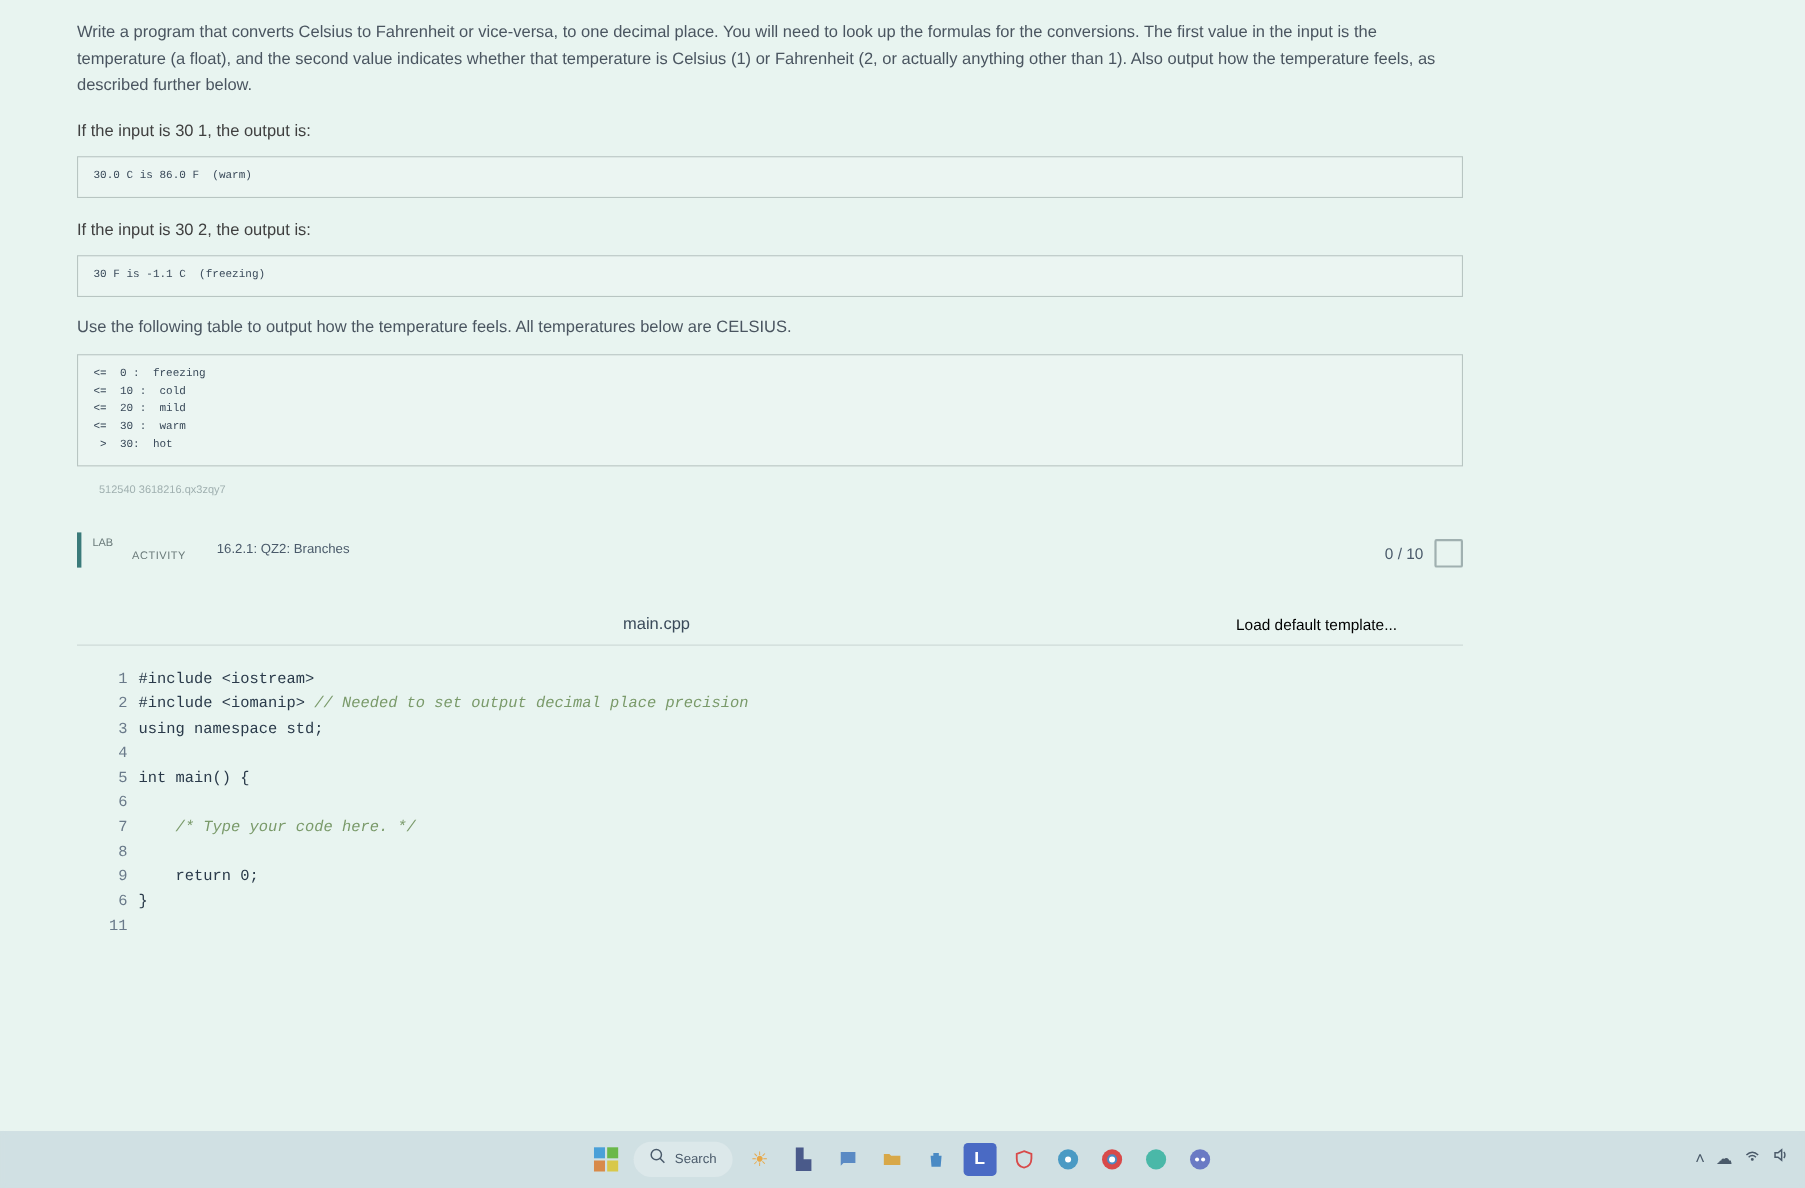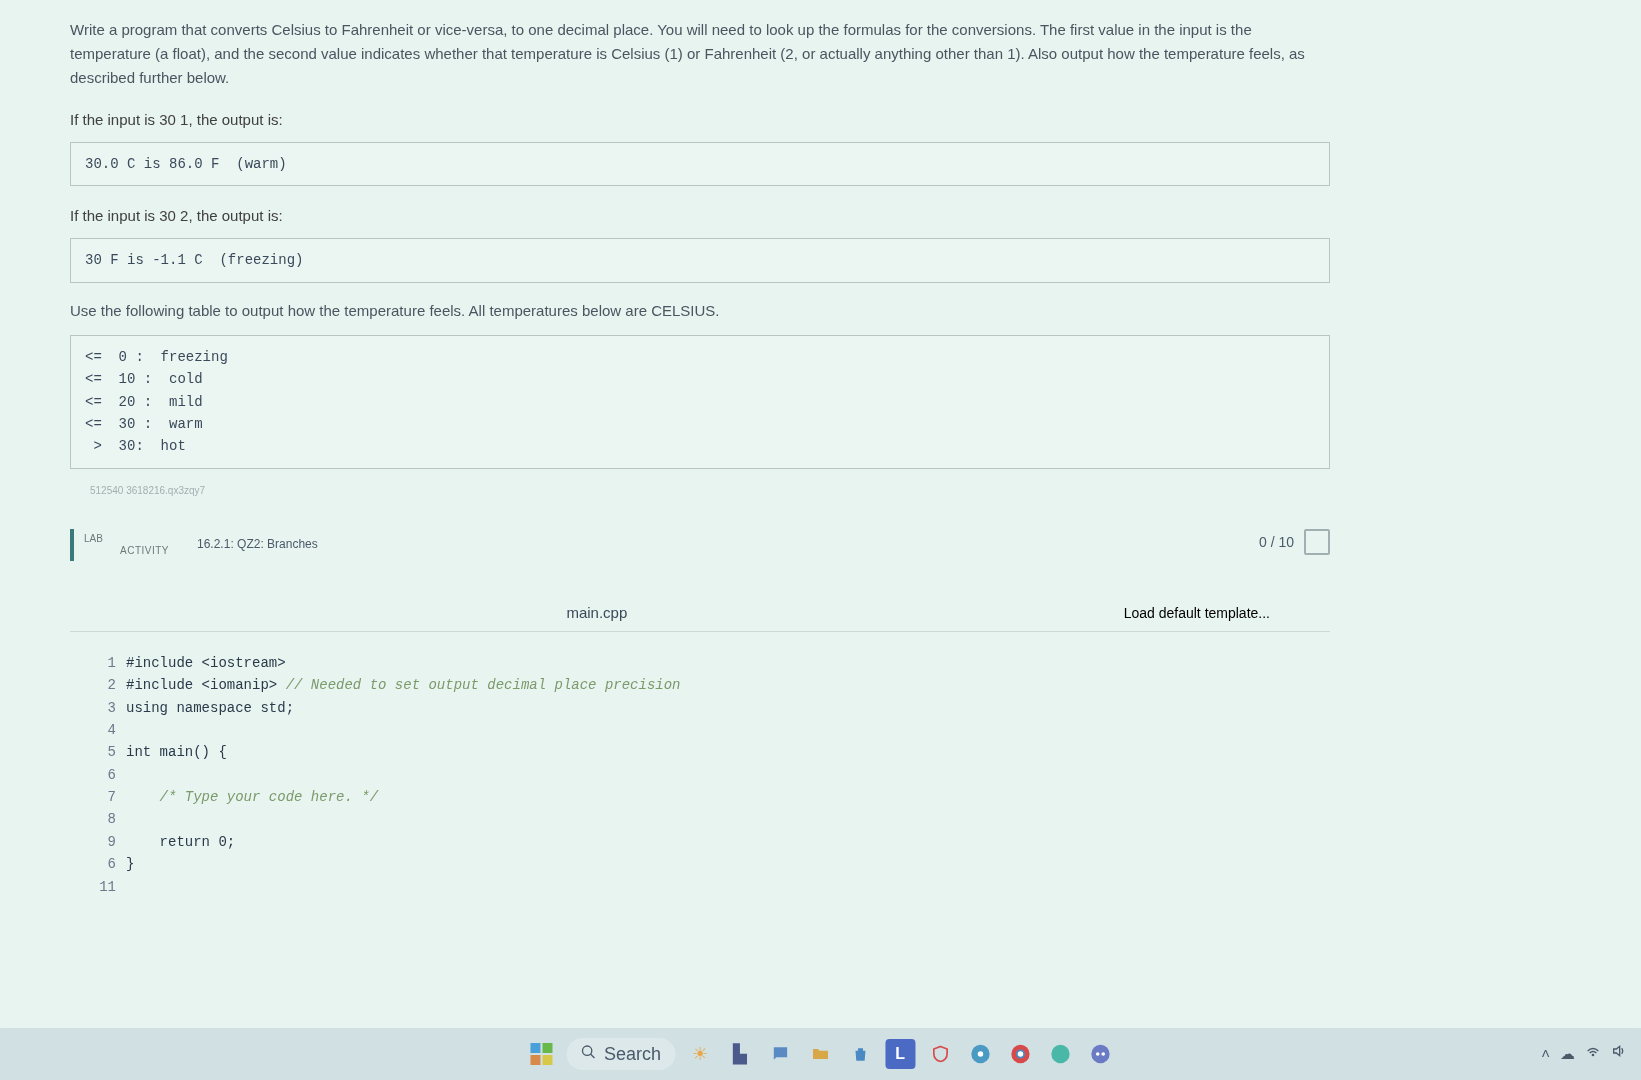--- a/index.html
+++ b/index.html
@@ -18,26 +18,26 @@
     .description p { margin-bottom: 8px; color: #4a5560; }
     .output-label { margin: 18px 0 10px 0; color: #404040; }
     .code-box {
       font-family: "Courier New", monospace;
       border: 1px solid #b8c5c2;
       background: rgba(255,255,255,0.15);
       padding: 10px 14px;
       margin-bottom: 14px;
       color: #3a4a5a;
       white-space: pre;
-      font-size: 14px;
+      font-size: 10px;
     }
     .table-label { margin: 16px 0 12px 0; color: #4a5560; }
     .lab-bar {
       display: flex;
-      align-items: flex-start;
+      align-items: flex-end;
       justify-content: space-between;
       padding: 10px 0;
       margin-top: 20px;
     }
     .lab-left { display: flex; align-items: center; gap: 18px; }
     .lab-activity-box {
       border-left: 4px solid #3a7a7a;
       padding: 4px 10px;
       font-size: 10px;
       color: #6a7a7a;
@@ -93,21 +93,21 @@
       display: flex; align-items: center; justify-content: center;
       border-radius: 4px;
       font-size: 18px;
     }
     .search-box {
       display: flex; align-items: center; gap: 8px;
       background: rgba(255,255,255,0.25);
       border-radius: 16px;
       padding: 4px 14px;
       color: #4a5a6a;
-      font-size: 18px;
+      font-size: 12px;
       height: 32px;
       justify-content: space-between;
     }
     .win-logo {
       width: 22px; height: 22px;
       display: grid; grid-template-columns: 1fr 1fr; grid-template-rows: 1fr 1fr; gap: 2px;
     }
     .win-logo div { background: #4a8ac4; }
     .win-logo div:nth-child(1){background:#4aa0d8}
     .win-logo div:nth-child(2){background:#6ab84a}

